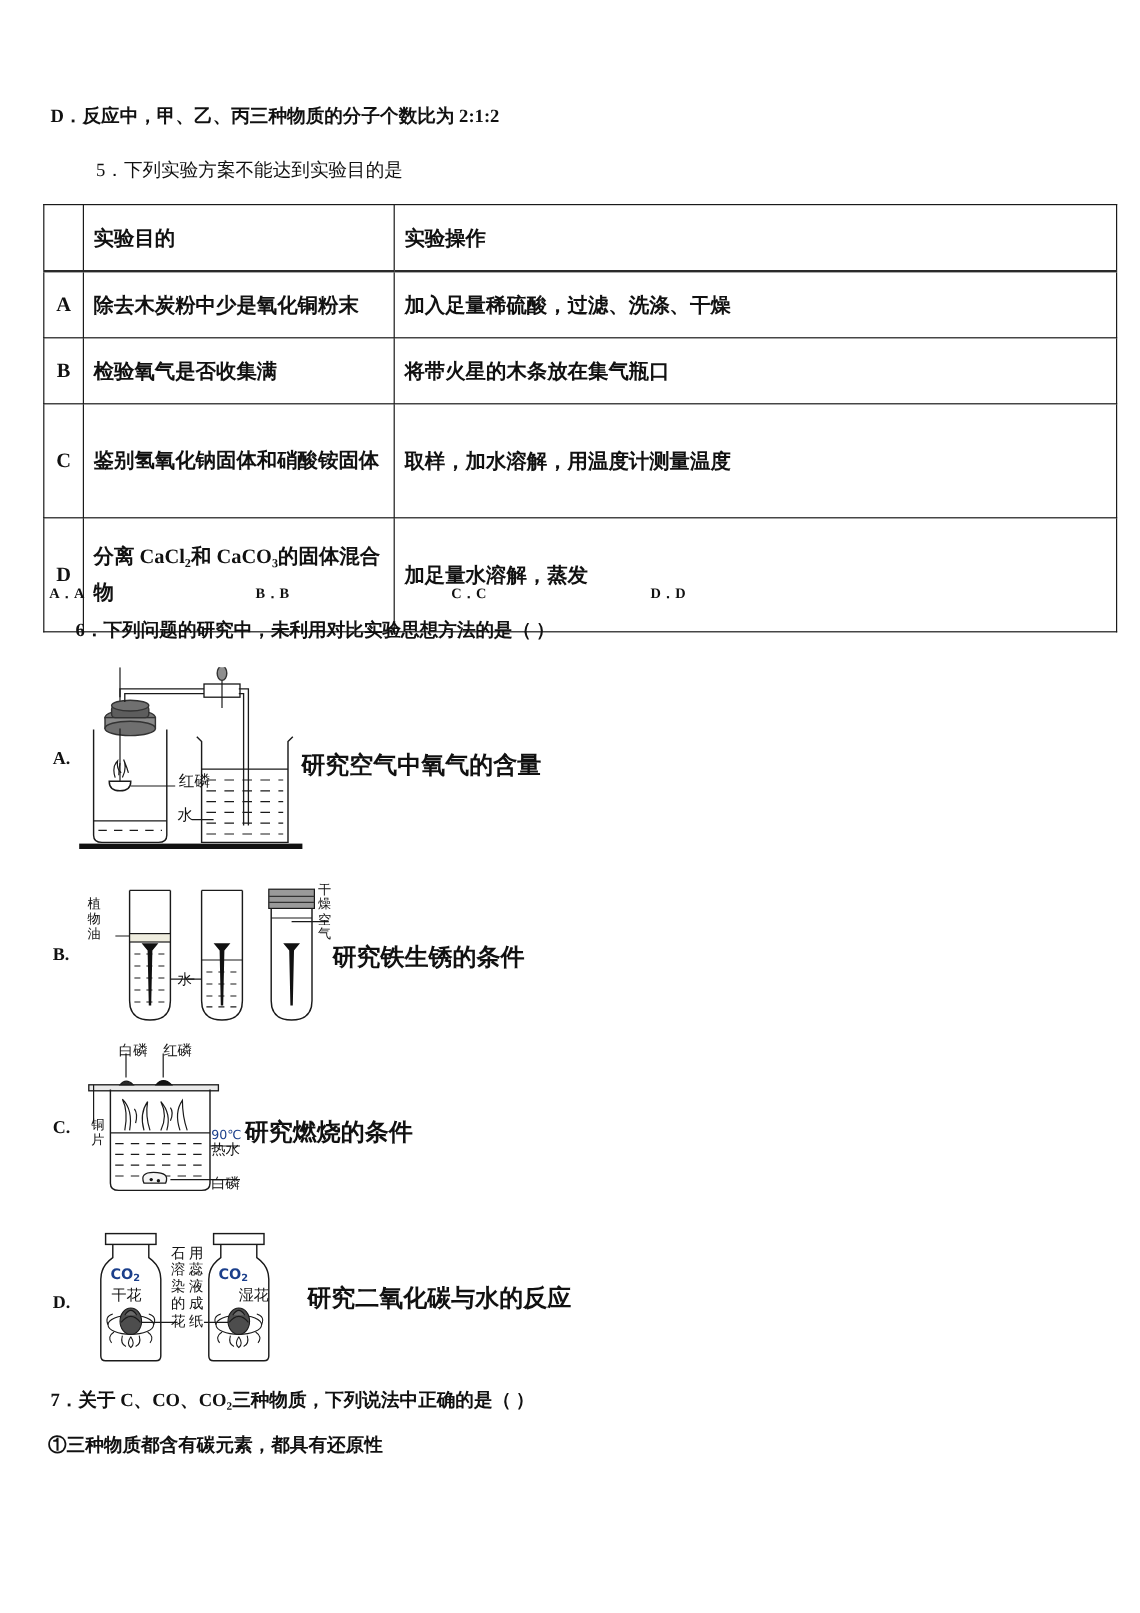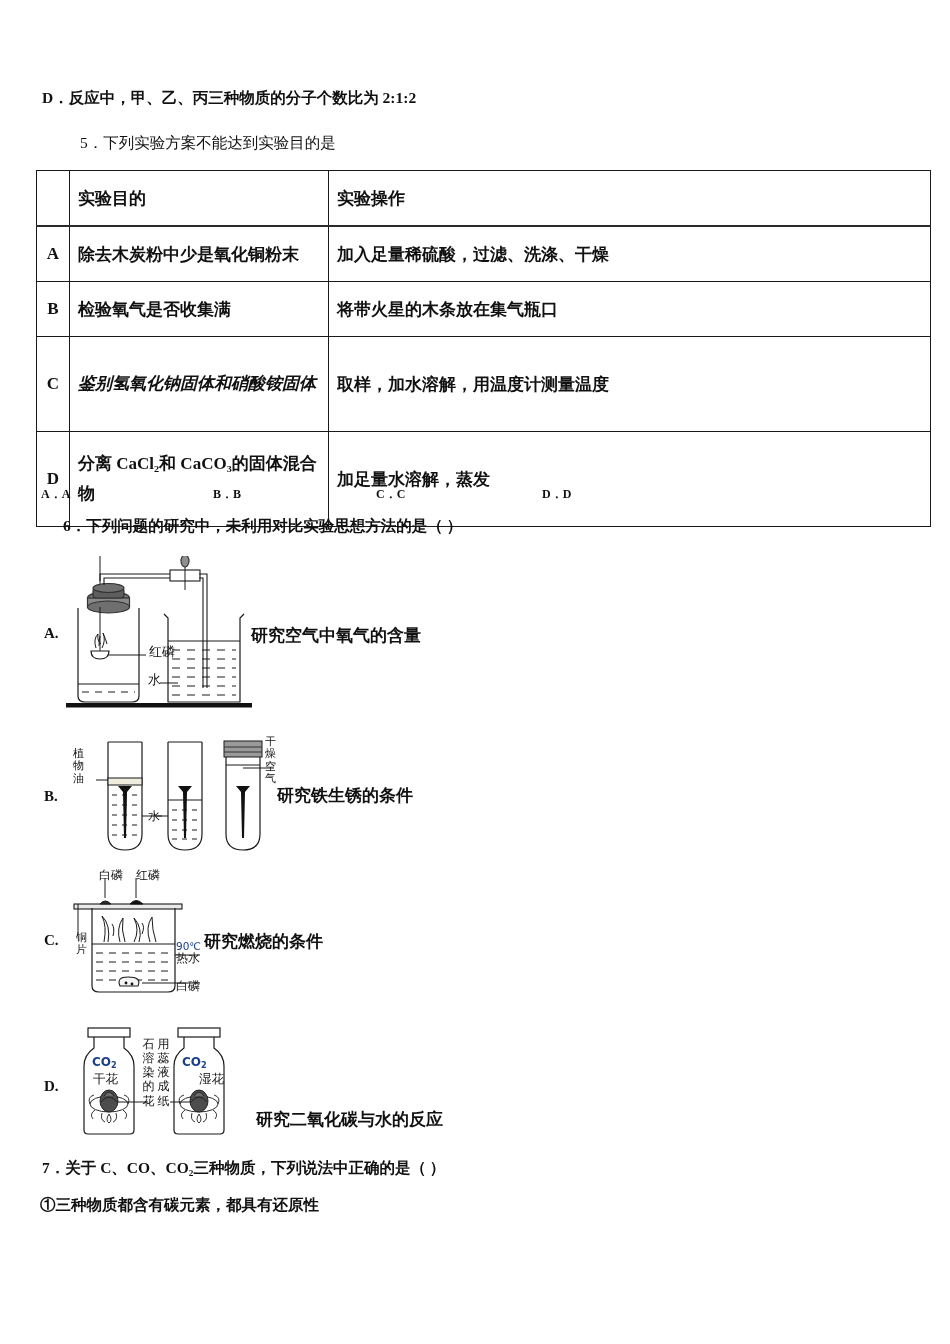--- a/index.html
+++ b/index.html
@@ -52,21 +52,21 @@
   .lbl{
     position:absolute;font-family:"DejaVu Sans","Liberation Sans",sans-serif;
     font-size:11px;color:#111;white-space:nowrap;line-height:1.05;
   }
   .vlbl{
     position:absolute;font-family:"DejaVu Sans","Liberation Sans",sans-serif;
     font-size:11px;color:#111;line-height:1.12;width:13px;text-align:center;
   }
   .desc{
     position:absolute;font-family:"Liberation Serif","DejaVu Serif",serif;
-    font-weight:bold;font-size:17px;white-space:nowrap;
+    font-weight:bold;font-size:20px;white-space:nowrap;
   }
 </style>
 </head>
 <body>
 
 <div class="pg">
 
   <div class="abs qline bold" style="left:42px;top:88px;">D．反应中，甲、乙、丙三种物质的分子个数比为 2:1:2</div>
 
   <div class="abs qline" style="left:42px;top:133px;margin-left:38px;">5．下列实验方案不能达到实验目的是</div>
@@ -84,21 +84,21 @@
         <td class="c1" style="height:42px;">除去木炭粉中少是氧化铜粉末</td>
         <td class="c2">加入足量稀硫酸，过滤、洗涤、干燥</td>
       </tr>
       <tr>
         <td class="lab">B</td>
         <td class="c1" style="height:42px;">检验氧气是否收集满</td>
         <td class="c2">将带火星的木条放在集气瓶口</td>
       </tr>
       <tr>
         <td class="lab">C</td>
-        <td class="c1" style="height:82px;font-style:italic;">
+        <td class="c1" style="height:82px;">
               <div class="cellwrap">鉴别氢氧化钠固体和硝酸铵固体</div>
             </td>
         <td class="c2">取样，加水溶解，用温度计测量温度</td>
       </tr>
       <tr>
         <td class="lab">D</td>
         <td class="c1" style="height:82px;">
               <div class="cellwrap">分离 CaCl₂和 CaCO₃的固体混合物</div>
             </td>
         <td class="c2">加足量水溶解，蒸发</td>
@@ -312,18 +312,18 @@
   </svg>
 
   <div class="lbl" style="left:92px;top:1056px;font-size:12px;font-weight:bold;color:#1b3f8b;"><span>CO</span><sub>2</sub></div>
   <div class="lbl" style="left:93px;top:1072px;font-size:12.5px;">干花</div>
   <div class="lbl" style="left:182px;top:1056px;font-size:12px;font-weight:bold;color:#1b3f8b;"><span>CO</span><sub>2</sub></div>
   <div class="lbl" style="left:199px;top:1072px;font-size:12.5px;">湿花</div>
 
   <div class="vlbl" style="left:157px;top:1037px;font-size:12px;line-height:1.18;">用<br>蕊<br>液<br>成<br>纸</div>
   <div class="vlbl" style="left:142px;top:1037px;font-size:12px;line-height:1.18;">石<br>溶<br>染<br>的<br>花</div>
 
-  <div class="desc" style="left:256px;top:1108px;">研究二氧化碳与水的反应</div>
+  <div class="desc" style="left:256px;top:1068px;">研究二氧化碳与水的反应</div>
 
   <div class="abs qline bold" style="left:42px;top:1158px;">7．关于 C、CO、CO₂三种物质，下列说法中正确的是（    ）</div>
   <div class="abs qline bold" style="left:40px;top:1195px;">①三种物质都含有碳元素，都具有还原性</div>
 
 </div>
 
 </body></html>

